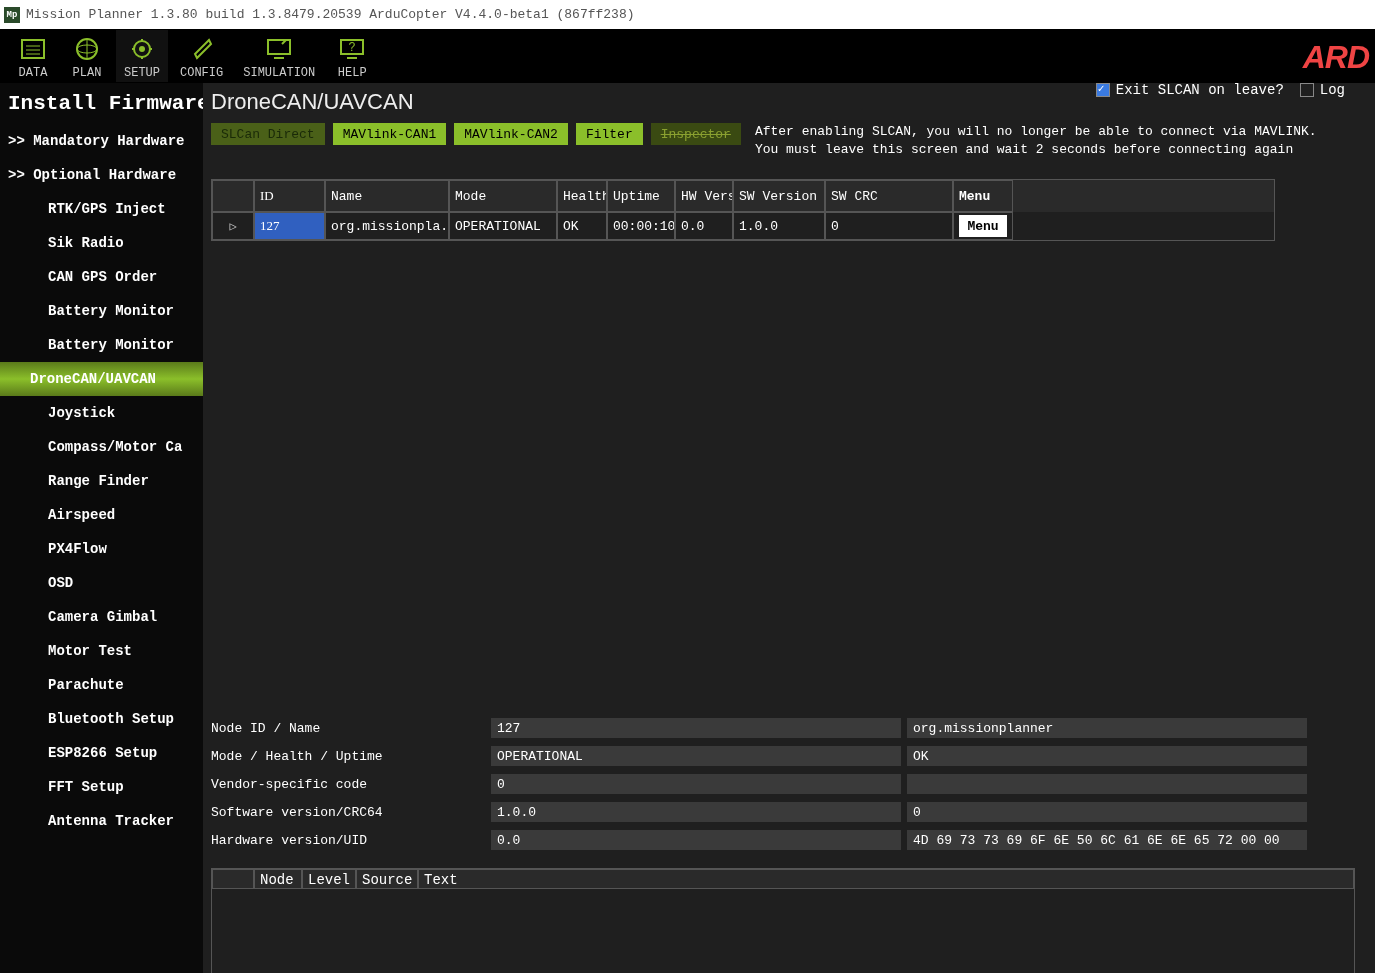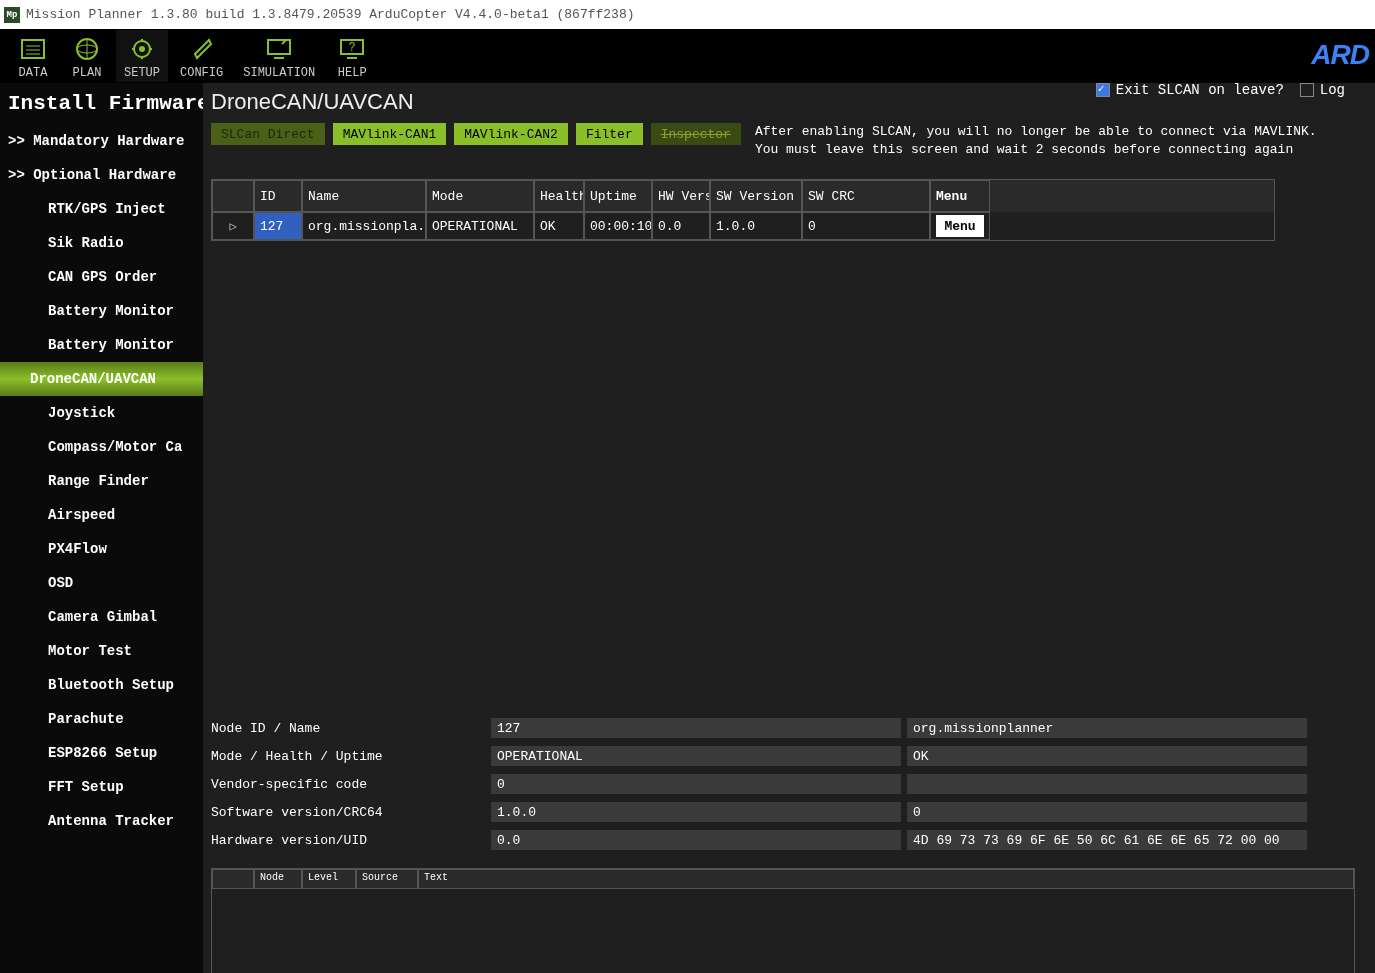--- a/index.html
+++ b/index.html
@@ -6,21 +6,21 @@
 body { background: #1a1a1a; color: #fff; width: 1375px; height: 973px; overflow: hidden; }
 
 .titlebar { background: #fff; color: #555; height: 29px; display: flex; align-items: center; padding-left: 4px; font-family: "Segoe UI", sans-serif; font-size: 13px; }
 .titlebar-icon { width: 16px; height: 16px; background: #2a4a2a; color: #fff; display: inline-flex; align-items: center; justify-content: center; font-size: 9px; margin-right: 6px; font-weight: bold; }
 
 .topnav { background: #000; height: 54px; display: flex; align-items: center; padding: 0 8px; gap: 4px; position: relative; }
 .topnav-item { display: flex; flex-direction: column; align-items: center; justify-content: flex-end; height: 52px; padding: 2px 8px; cursor: pointer; color: #ccc; font-size: 12px; font-family: Arial, sans-serif; }
 .topnav-item.active { background: #111; }
 .topnav-item .icon-wrap { width: 34px; height: 30px; display: flex; align-items: center; justify-content: center; }
 .topnav-item .label { margin-top: 2px; }
-.logo-right { position: absolute; right: 6px; top: 10px; font-family: Arial, sans-serif; font-size: 28px; font-weight: 900; font-style: italic; color: #3b82f6; letter-spacing: -1px; }
+.logo-right { position: absolute; right: 6px; top: 10px; font-family: Arial, sans-serif; font-size: 32px; font-weight: 900; font-style: italic; color: #ef4444; letter-spacing: -1px; }
 
 .body-row { display: flex; height: calc(100% - 76px); }
 .sidebar { width: 203px; background: #0a0a0a; height: 100%; overflow-y: auto; font-family: "Courier New", monospace; font-weight: bold; font-size: 14px; }
 .sidebar-item { padding: 9px 8px; color: #fff; cursor: pointer; white-space: nowrap; overflow: hidden; }
 .sidebar-item.top { font-size: 21px; }
 .sidebar-item.cat { padding-left: 8px; }
 .sidebar-item.sub { padding-left: 48px; font-size: 14px; }
 .sidebar-item.active { background: linear-gradient(to bottom, #5a7a1a, #8bbf2a 50%, #5a7a1a); color: #fff; padding-left: 30px; }
 
 .main { flex: 1; background: #1f1f1f; padding: 6px 0 0 8px; display: flex; flex-direction: column; height: 100%; }
@@ -38,21 +38,21 @@
 .after-text { font-size: 13px; color: #fff; line-height: 1.4; margin-left: 6px; font-family: "Courier New", monospace; }
 
 .grid { border: 1px solid #555; margin-right: 100px; margin-top: 10px; }
 .grid-header, .grid-row { display: flex; }
 .grid-header { background: #2a2a2a; }
 .grid-row { background: #1f1f1f; }
 .grid-cell { border: 1px solid #555; padding: 3px 5px; font-size: 13px; color: #fff; overflow: hidden; white-space: nowrap; display: flex; align-items: center; }
 .grid-header .grid-cell { height: 32px; }
 .grid-row .grid-cell { height: 28px; }
 .col-arrow { width: 42px; justify-content: center; }
-.col-id { width: 48px; }
+.col-id { width: 71px; font-family: Liberation Serif, serif; }
 .col-name { width: 124px; }
 .col-mode { width: 108px; }
 .col-health { width: 50px; }
 .col-uptime { width: 68px; }
 .col-hw { width: 58px; }
 .col-sw { width: 92px; }
 .col-crc { width: 128px; }
 .col-menu { width: 60px; font-weight: bold; }
 .grid-row .col-id { background: #3060c0; }
 .menu-btn { background: #fff; color: #000; width: 100%; height: 22px; display: flex; align-items: center; justify-content: center; cursor: pointer; font-size: 13px; }
@@ -62,21 +62,21 @@
 
 .details { margin-top: 10px; margin-right: 20px; }
 .detail-row { display: flex; align-items: center; height: 28px; font-size: 13px; }
 .detail-label { width: 280px; color: #fff; }
 .detail-val { background: #3a3a3a; color: #fff; padding: 3px 6px; margin-right: 6px; height: 20px; display: flex; align-items: center; }
 .detail-val.w1 { width: 410px; }
 .detail-val.w2 { width: 400px; }
 
 .log-grid { border: 1px solid #555; margin-top: 14px; margin-right: 20px; }
 .log-header { display: flex; background: #2a2a2a; }
-.log-cell { border: 1px solid #555; padding: 2px 5px; font-size: 10px; color: #fff; height: 20px; }
+.log-cell { border: 1px solid #555; padding: 2px 5px; font-size: 14px; color: #fff; height: 20px; }
 .lcol-arrow { width: 42px; }
 .lcol-node { width: 48px; }
 .lcol-level { width: 54px; }
 .lcol-source { width: 62px; }
 .lcol-text { flex: 1; }
 .log-body { height: 90px; background: #1f1f1f; }
 </style>
 </head>
 <body>
 
@@ -160,22 +160,22 @@
     <div class="sidebar-item sub">Battery Monitor</div>
     <div class="sidebar-item active">DroneCAN/UAVCAN</div>
     <div class="sidebar-item sub">Joystick</div>
     <div class="sidebar-item sub">Compass/Motor Ca</div>
     <div class="sidebar-item sub">Range Finder</div>
     <div class="sidebar-item sub">Airspeed</div>
     <div class="sidebar-item sub">PX4Flow</div>
     <div class="sidebar-item sub">OSD</div>
     <div class="sidebar-item sub">Camera Gimbal</div>
     <div class="sidebar-item sub">Motor Test</div>
+    <div class="sidebar-item sub">Parachute</div>
     <div class="sidebar-item sub">Bluetooth Setup</div>
-    <div class="sidebar-item sub">Parachute</div>
     <div class="sidebar-item sub">ESP8266 Setup</div>
     <div class="sidebar-item sub">FFT Setup</div>
     <div class="sidebar-item sub">Antenna Tracker</div>
   </div>
 
   <div class="main">
     <div class="page-title">DroneCAN/UAVCAN</div>
 
     <div class="top-controls">
       <div class="checkbox-wrap">

